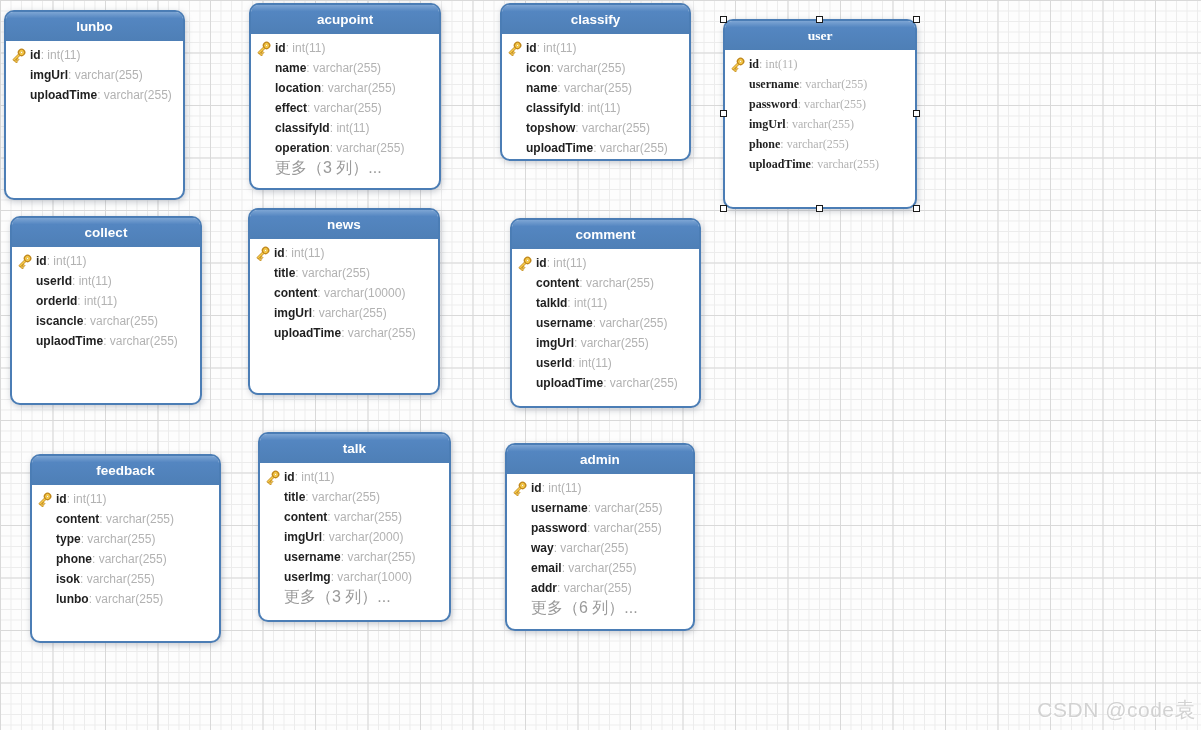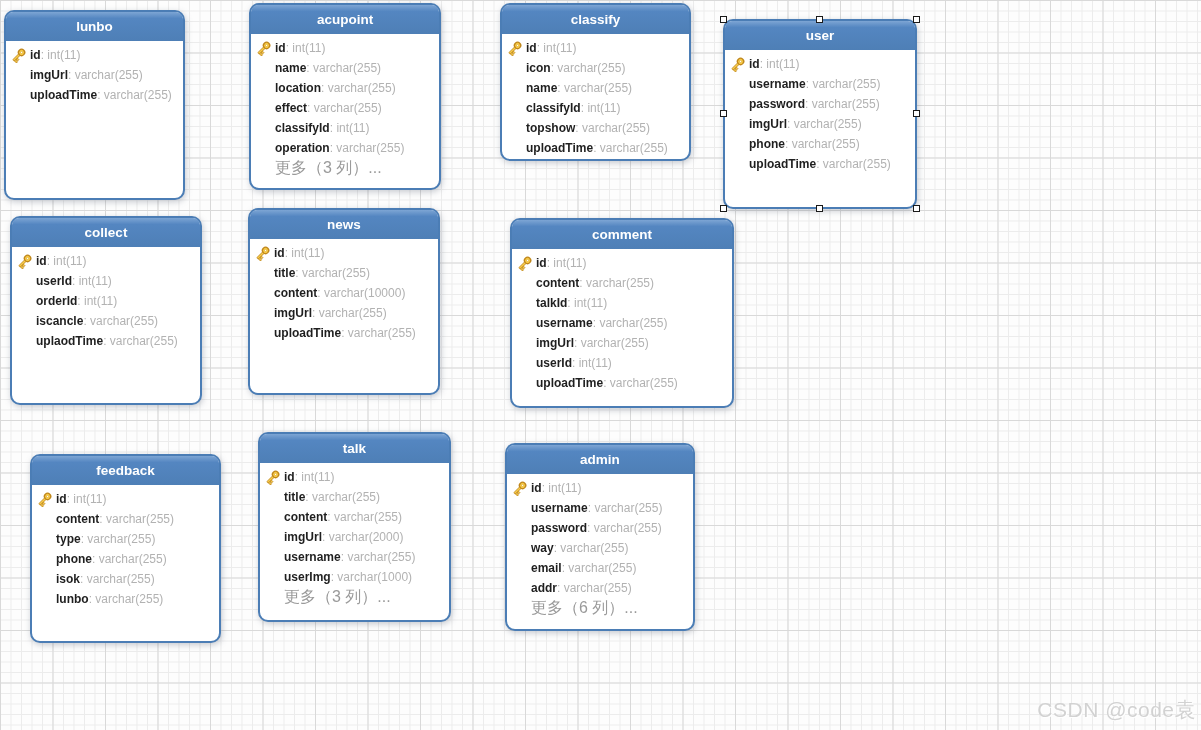--- a/index.html
+++ b/index.html
@@ -160,21 +160,21 @@
         <div class="field-row">
     
     <span class="field-name">topshow</span><span class="field-type">varchar(255)</span>
   </div>
         <div class="field-row">
     
     <span class="field-name">uploadTime</span><span class="field-type">varchar(255)</span>
   </div>
       </div>
   </div>
-    <div class="db-table" style="left: 723px; top: 19px; width: 194px; height: 190px;">
+    <div class="db-table" style="left: 723px; top: 19px; width: 194px; height: 190px; font-family: Liberation Serif, serif;">
     <div class="db-table-header">
       <span class="db-table-title">user</span>
     </div>
     <div class="db-table-body">
         <div class="field-row">
     <span class="key-icon">
       <svg width="17" height="17" viewBox="0 0 18 18">
         <g transform="rotate(135 9 9)">
           <rect x="7" y="7.9" width="9.3" height="2.2" fill="#f8cc46" stroke="#c0871c" stroke-width="0.9"></rect>
           <rect x="11.8" y="5.6" width="1.6" height="2.4" fill="#f8cc46" stroke="#c0871c" stroke-width="0.9"></rect>
@@ -283,21 +283,21 @@
         <div class="field-row">
     
     <span class="field-name">imgUrl</span><span class="field-type">varchar(255)</span>
   </div>
         <div class="field-row">
     
     <span class="field-name">uploadTime</span><span class="field-type">varchar(255)</span>
   </div>
       </div>
   </div>
-    <div class="db-table" style="left: 510px; top: 218px; width: 224px; height: 190px;">
+    <div class="db-table" style="left: 510px; top: 218px; width: 191px; height: 190px;">
     <div class="db-table-header">
       <span class="db-table-title">comment</span>
     </div>
     <div class="db-table-body">
         <div class="field-row">
     <span class="key-icon">
       <svg width="17" height="17" viewBox="0 0 18 18">
         <g transform="rotate(135 9 9)">
           <rect x="7" y="7.9" width="9.3" height="2.2" fill="#f8cc46" stroke="#c0871c" stroke-width="0.9"></rect>
           <rect x="11.8" y="5.6" width="1.6" height="2.4" fill="#f8cc46" stroke="#c0871c" stroke-width="0.9"></rect>

